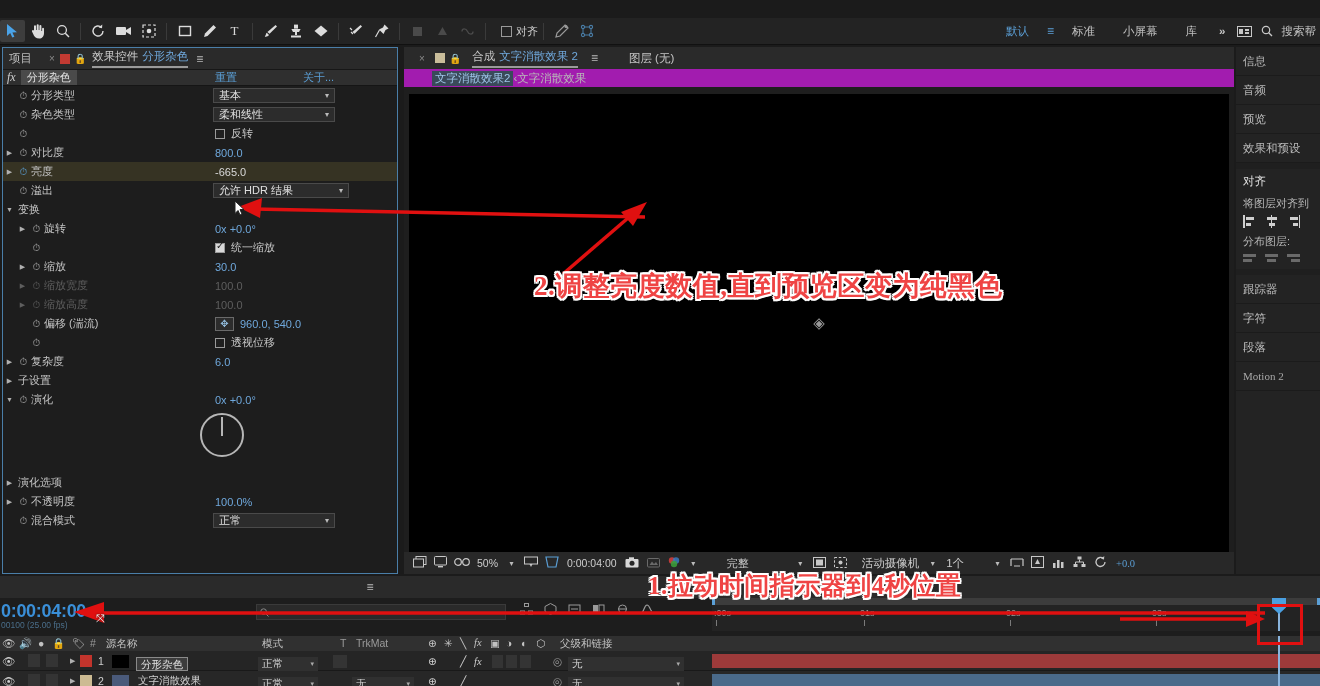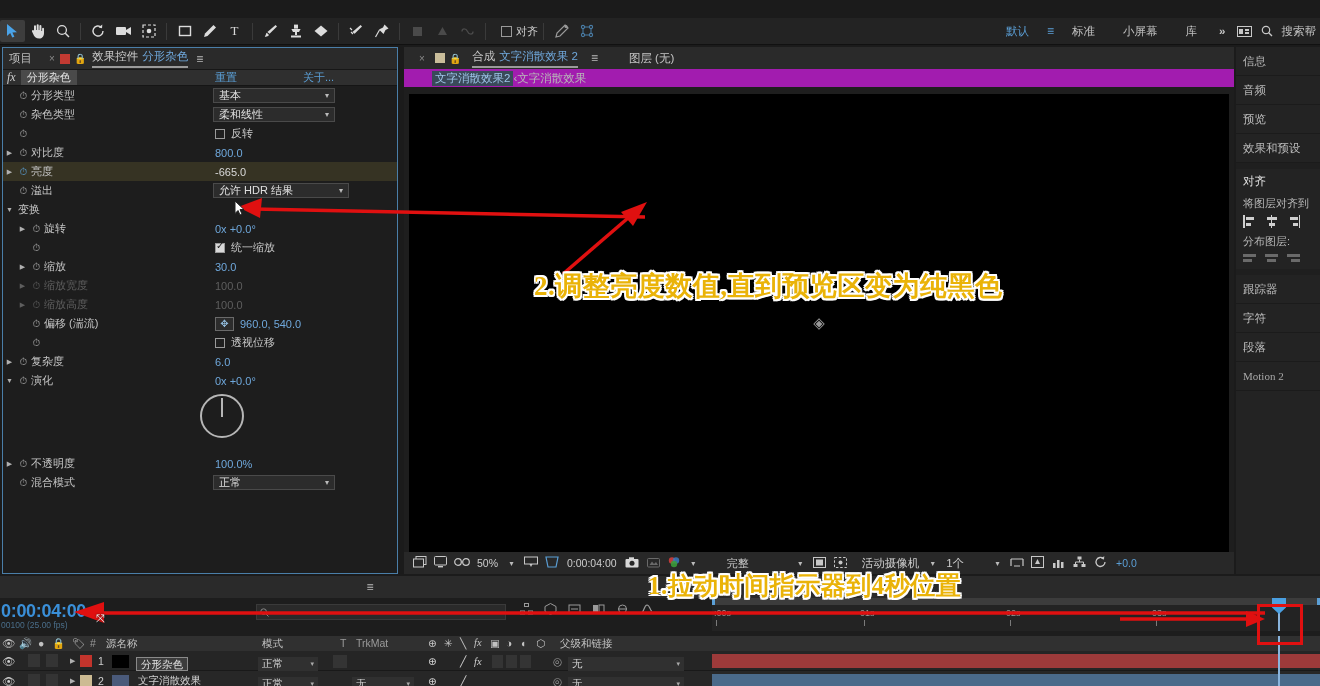--- a/index.html
+++ b/index.html
@@ -242,21 +242,21 @@
 
   
   .playhead { position: absolute; top: 0; width: 2px; background: #8ab4dd; }
   .ph-head {
     position: absolute; top: 0; width: 14px; height: 16px; margin-left: -6px;
     background: #4a9fe0; clip-path: polygon(0 0,100% 0,100% 60%,50% 100%,0 60%);
   }
 
   
   .anno-text {
-    position: absolute; font-weight: bold; color: #eab308;
+    position: absolute; font-weight: bold; color: #ef4444;
     font-family: "Liberation Serif", "DejaVu Serif", serif;
     text-shadow: -1.6px -1.6px 0 #fff, 1.6px -1.6px 0 #fff,
                  -1.6px 1.6px 0 #fff, 1.6px 1.6px 0 #fff,
                   0 -1.8px 0 #fff, 0 1.8px 0 #fff,
                  -1.8px 0 0 #fff, 1.8px 0 0 #fff;
     white-space: nowrap; letter-spacing: 0.5px; text-align: center;
   }
   .arrow-svg { position: absolute; pointer-events: none; }
   .red-rect { position: absolute; border: 3px solid #e01010; }
   .cursor-ic { position: absolute; color: #fff; font-size: 13px;
@@ -558,30 +558,38 @@
         </span>
       </div>
 
       <div class="prow">
         <span class="ptri">▶</span>
         <span class="pstop">⏱</span>
         <span class="plabel">复杂度</span>
         <span class="pval num">6.0</span>
       </div>
 
+      <div class="prow">
+        <span class="ptri">▶</span>
+        <span class="plabel" style="margin-left:2px;">子设置</span>
+      </div>
 
       <div class="prow">
         <span class="ptri">▼</span>
         <span class="pstop">⏱</span>
         <span class="plabel">演化</span>
         <span class="pval num">0x +0.0°</span>
       </div>
       <div class="dial"></div>
       <div style="height:12px;"></div>
 
+      <div class="prow">
+        <span class="ptri">▶</span>
+        <span class="plabel" style="margin-left:2px;">演化选项</span>
+      </div>
 
       <div class="prow">
         <span class="ptri">▶</span>
         <span class="pstop">⏱</span>
         <span class="plabel">不透明度</span>
         <span class="pval num">100.0%</span>
       </div>
 
       <div class="prow">
         <span class="ptri"></span>
@@ -718,21 +726,21 @@
             <rect x="8.5" y="8" width="4" height="3" fill="#c8c8c8"></rect>
             <path d="M6.5 3.5 V6 M2.5 8 V6 H10.5 V8" stroke="#c8c8c8" fill="none"></path>
           </svg>
       </span>
       <span class="ct-ic">
         <svg width="13" height="12" viewBox="0 0 13 12">
             <path d="M11 6a4.5 4.5 0 1 1-1.4-3.3" fill="none" stroke="#c8c8c8" stroke-width="1.3"></path>
             <path d="M10.3 0 L10 3.5 L7 2.8 Z" fill="#c8c8c8"></path>
           </svg>
       </span>
-      <span class="ct-txt" style="color:#5b9fd6;">+0.0</span>
+      <span class="ct-txt" style="color:#5b9fd6;font-family:Liberation Serif, serif;">+0.0</span>
     </div>
   </div>
 
   <div class="rsb">
     <div class="rsb-item">信息</div>
     <div class="rsb-item">音频</div>
     <div class="rsb-item">预览</div>
     <div class="rsb-item">效果和预设</div>
     <div class="rsb-divider"></div>
     <div class="rsb-item" style="border-bottom:none;height:24px;color:#e0e0e0;">对齐</div>

